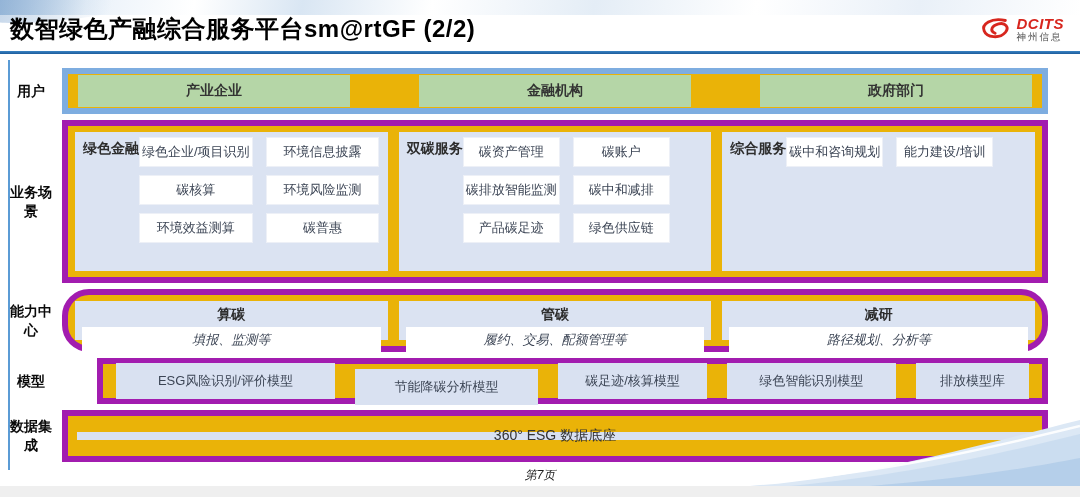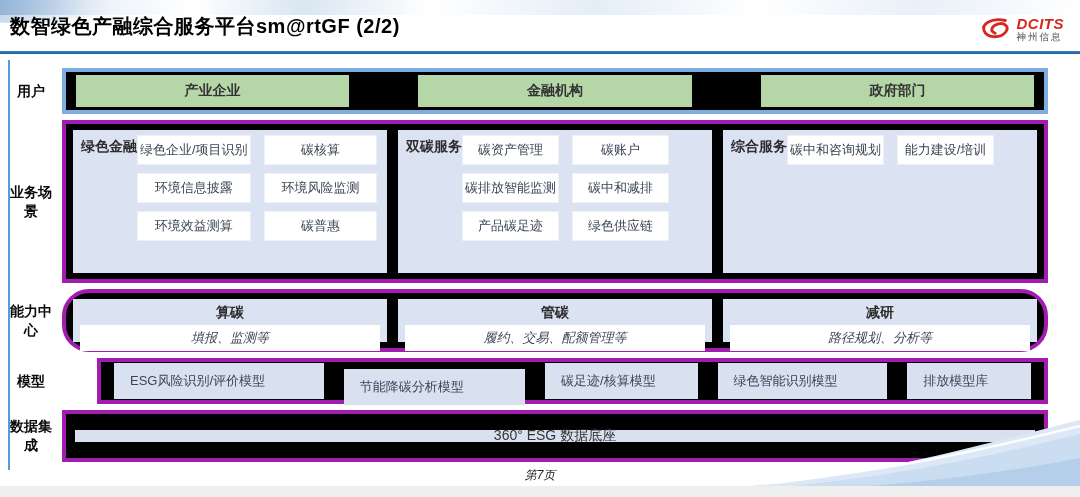--- a/index.html
+++ b/index.html
@@ -18,38 +18,38 @@
   }
   .top-deco::after {
     content: ""; position: absolute; left: -30px; top: -22px;
     width: 220px; height: 40px; border-radius: 50%;
     background: linear-gradient(115deg, rgba(120,160,205,.55), rgba(255,255,255,0) 65%);
     transform: rotate(-8deg);
   }
   
   .hdr { position: absolute; top: 13px; left: 10px; right: 16px;
          display: flex; justify-content: space-between; align-items: flex-start; }
-  .title { font-size: 20px; font-weight: bold; color: #000; letter-spacing: .5px; }
+  .title { font-size: 24px; font-weight: bold; color: #000; letter-spacing: .5px; }
   .logo { display: flex; align-items: center; gap: 4px; margin-top: 2px; }
   .logo-txt { display: flex; flex-direction: column; line-height: 1.05; }
   .logo-brand { color: #d7261e; font-weight: bold; font-style: italic; font-size: 15px; letter-spacing: .5px; text-align: right; }
   .logo-co { color: #4a4a4a; font-size: 9.5px; letter-spacing: 2px; }
   .hdr-rule { position: absolute; top: 51px; left: 0; width: 100%; height: 3px;
               background: linear-gradient(#3a83c4, #1d5c9b); }
   
   .left-line { position: absolute; left: 8px; top: 60px; height: 410px; width: 2px; background: #5b9bd5; }
   
   main { position: absolute; top: 62px; left: 0; width: 1080px; padding-top: 6px; }
   .row { display: flex; align-items: stretch; margin-bottom: 6px; }
   .row-label {
     flex: 0 0 62px; display: flex; align-items: center; justify-content: center;
     font-size: 14px; font-weight: bold; color: #0a0a0a; text-align: center;
     line-height: 1.35; padding: 0 7px;
   }
-  .row-box { flex: 1; margin-right: 32px; background: #000000; border: 4px solid #a21caf; }
+  .row-box { flex: 1; margin-right: 32px; background: #eab308; border: 6px solid #a21caf; }
   
   .r-users { height: 46px; border-radius: 11px; }
   .r-users .row-box { border-color: #7eade0; display: flex; align-items: center;
                       justify-content: space-between; padding: 0 10px; }
   .green-box {
     flex: 0 0 28.5%; background: #b5d6a7; text-align: center;
     font-size: 14px; font-weight: bold; color: #333; padding: 7px 0;
   }
   
   .r-scen { height: 163px; }
@@ -64,22 +64,22 @@
   
   .r-cap { height: 63px; }
   .r-cap .row-box { display: flex; gap: 11px; padding: 6px 7px; border-radius: 27px; }
   .cap-panel { flex: 1; background: #dbe3f2; padding: 3px 5px 5px; }
   .cap-title { text-align: center; font-size: 14px; font-weight: bold; color: #2d2d2d; padding: 2px 0 3px; }
   .cap-desc { background: #fff; text-align: center; font-size: 13px; font-style: italic;
               color: #3c4555; padding: 4px 0; margin: 0 2px; }
   
   .r-mod { height: 46px; gap: 35px; }
   .r-mod .row-box { display: flex; align-items: center; gap: 20px; padding: 0 13px; }
-  .model-box { background: #d9e1f1; text-align: left; font-size: 13px; color: #3c4555;
-               padding: 9px 16px; flex-grow: 1; flex-basis: 0; white-space: nowrap; }
+  .model-box { background: #d9e1f1; text-align: center; font-size: 13px; color: #3c4555;
+               padding: 9px 0; flex-grow: 1; flex-basis: 0; white-space: nowrap; }
   .m0 { flex-grow: 1.55; } .m1 { flex-grow: 1.3; margin-top: 12px; } .m2 { flex-grow: 1.05; }
   .m3 { flex-grow: 1.2; } .m4 { flex-grow: .8; }
   
   .r-data { height: 52px; }
   .r-data .row-box { padding: 16px 9px; }
   .data-box { background: #d9e1f1; height: 100%; display: flex; align-items: center;
               justify-content: center; font-size: 14px; color: #333; }
   
   .page-num { position: absolute; bottom: 13px; left: 0; width: 100%; text-align: center;
               font-size: 12px; font-style: italic; color: #1a1a1a; }
@@ -119,22 +119,22 @@
     </section>
 
     <section class="row r-scen">
       <div class="row-label">业务场景</div>
       <div class="row-box">
 
         <div class="panel">
           <div class="panel-title">绿色金融</div>
           <div class="panel-grid">
             <div class="white-box">绿色企业/项目识别</div>
+            <div class="white-box">环境信息披露</div>
             <div class="white-box">碳核算</div>
-            <div class="white-box">环境信息披露</div>
             <div class="white-box">环境风险监测</div>
             <div class="white-box">环境效益测算</div>
             <div class="white-box">碳普惠</div>
           </div>
         </div>
 
         <div class="panel">
           <div class="panel-title">双碳服务</div>
           <div class="panel-grid">
             <div class="white-box">碳资产管理</div>

